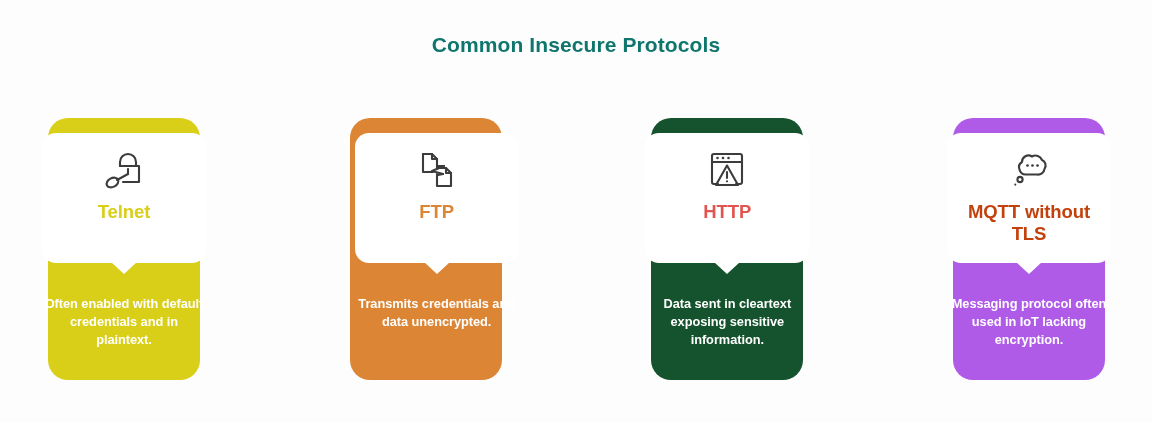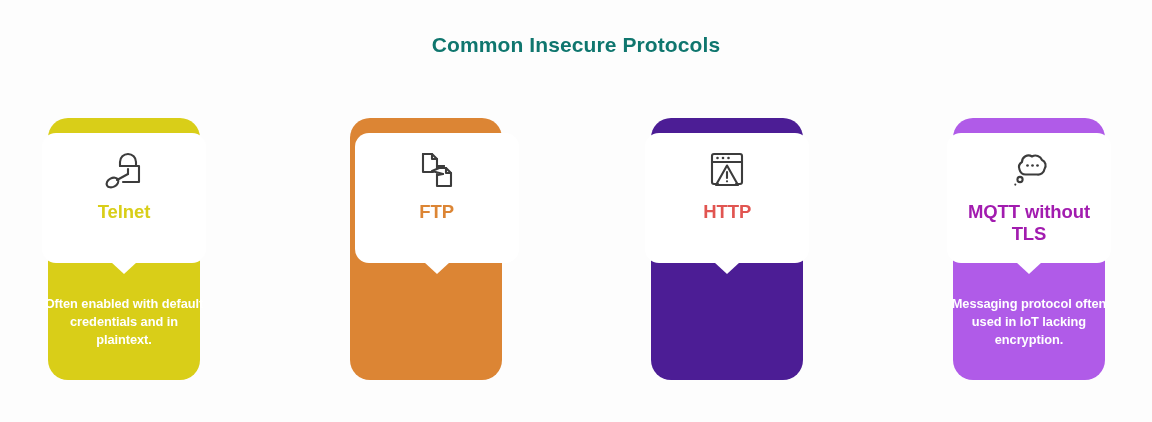--- a/index.html
+++ b/index.html
@@ -139,54 +139,56 @@
             <path d="M18 6 L18 11 L23 11"></path>
             <path d="M23 20 L32 20 L37 25 L37 38 L23 38 L23 26"></path>
             <path d="M32 20 L32 25 L37 25"></path>
             <path d="M30 18 L18 23 L29 26"></path>
             <path d="M30 18 L24 18"></path>
             <path d="M29 26 L24 27"></path>
           </svg>
         </div>
         <div class="card-title" style="color:#dc8534;">FTP</div>
       </div>
+      <div class="card-desc">Transmits credentials and data unencrypted.</div>
     </div>
 
-    <div class="card" style="background: #4c1d95;">
+    <div class="card" style="background: #14532d;">
       <div class="card-inner">
         <div class="card-icon">
           <svg width="46" height="44" viewBox="0 0 46 44" fill="none" stroke="#3c3c3c" stroke-width="2.1" stroke-linecap="round" stroke-linejoin="round">
             <path d="M8 14 L8 8 A2 2 0 0 1 10 6 L36 6 A2 2 0 0 1 38 8 L38 14"></path>
             <path d="M8 14 L38 14"></path>
             <path d="M8 14 L8 34 A2 2 0 0 0 10 36 L14 36"></path>
             <path d="M38 14 L38 34 A2 2 0 0 1 36 36 L32 36"></path>
             <circle cx="13.5" cy="10" r="1.3" fill="#3c3c3c" stroke="none"></circle>
             <circle cx="19" cy="10" r="1.3" fill="#3c3c3c" stroke="none"></circle>
             <circle cx="24.5" cy="10" r="1.3" fill="#3c3c3c" stroke="none"></circle>
             <path d="M23 17.5 L34 37 L12 37 Z"></path>
             <path d="M23 24 L23 30"></path>
             <circle cx="23" cy="33.3" r="1.1" fill="#3c3c3c" stroke="none"></circle>
           </svg>
         </div>
         <div class="card-title" style="color:#e15551;">HTTP</div>
       </div>
+      <div class="card-desc">Data sent in cleartext exposing sensitive information.</div>
     </div>
 
 
     <div class="card" style="background: rgb(176, 91, 232);">
       <div class="card-inner">
         <div class="card-icon">
           <svg width="46" height="44" viewBox="0 0 46 44" fill="none" stroke="#3c3c3c" stroke-width="2.1" stroke-linecap="round" stroke-linejoin="round">
             <path d="M16 14 A6.5 6.5 0 0 1 26 8.5 A7 7 0 0 1 36 12 A6 6 0 0 1 38.5 21 A6.5 6.5 0 0 1 31 26.5 L20 26.5 A6.5 6.5 0 0 1 13.5 21.5 A6.2 6.2 0 0 1 16 14 Z"></path>
             <circle cx="21.5" cy="17.5" r="1.35" fill="#3c3c3c" stroke="none"></circle>
             <circle cx="26.5" cy="17.5" r="1.35" fill="#3c3c3c" stroke="none"></circle>
             <circle cx="31.5" cy="17.5" r="1.35" fill="#3c3c3c" stroke="none"></circle>
             <circle cx="14" cy="31.5" r="2.6"></circle>
             <circle cx="9.3" cy="36.6" r="1.05" fill="#3c3c3c" stroke="none"></circle>
           </svg>
         </div>
-        <div class="card-title" style="color:#a21caf;">MQTT without TLS</div>
+        <div class="card-title" style="color:#c2410c;">MQTT without TLS</div>
       </div>
       <div class="card-desc">Messaging protocol often used in IoT lacking encryption.</div>
     </div>
 
   </div>
 </div>
 
 </body></html>

